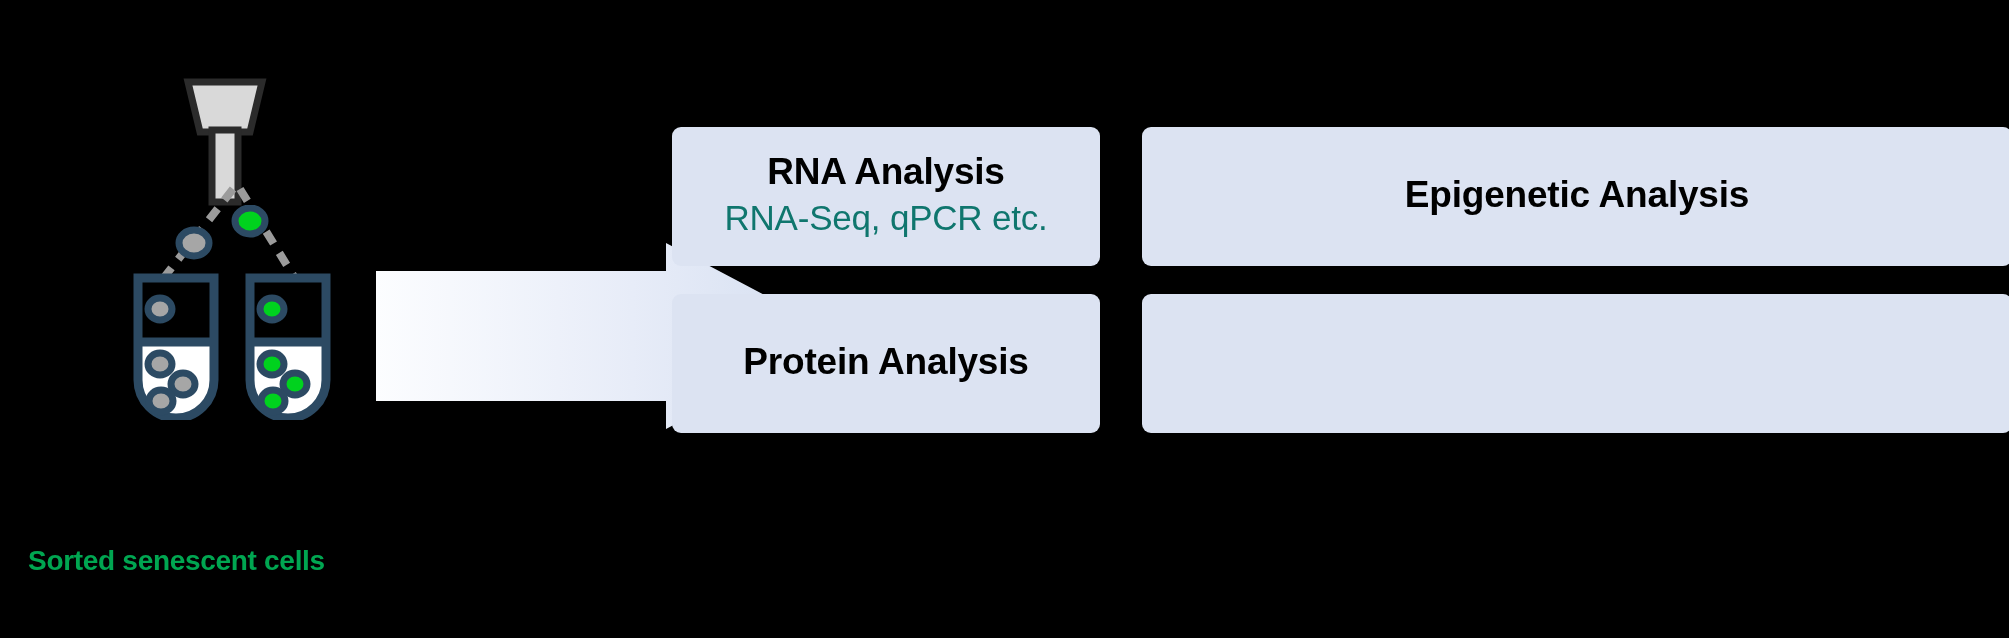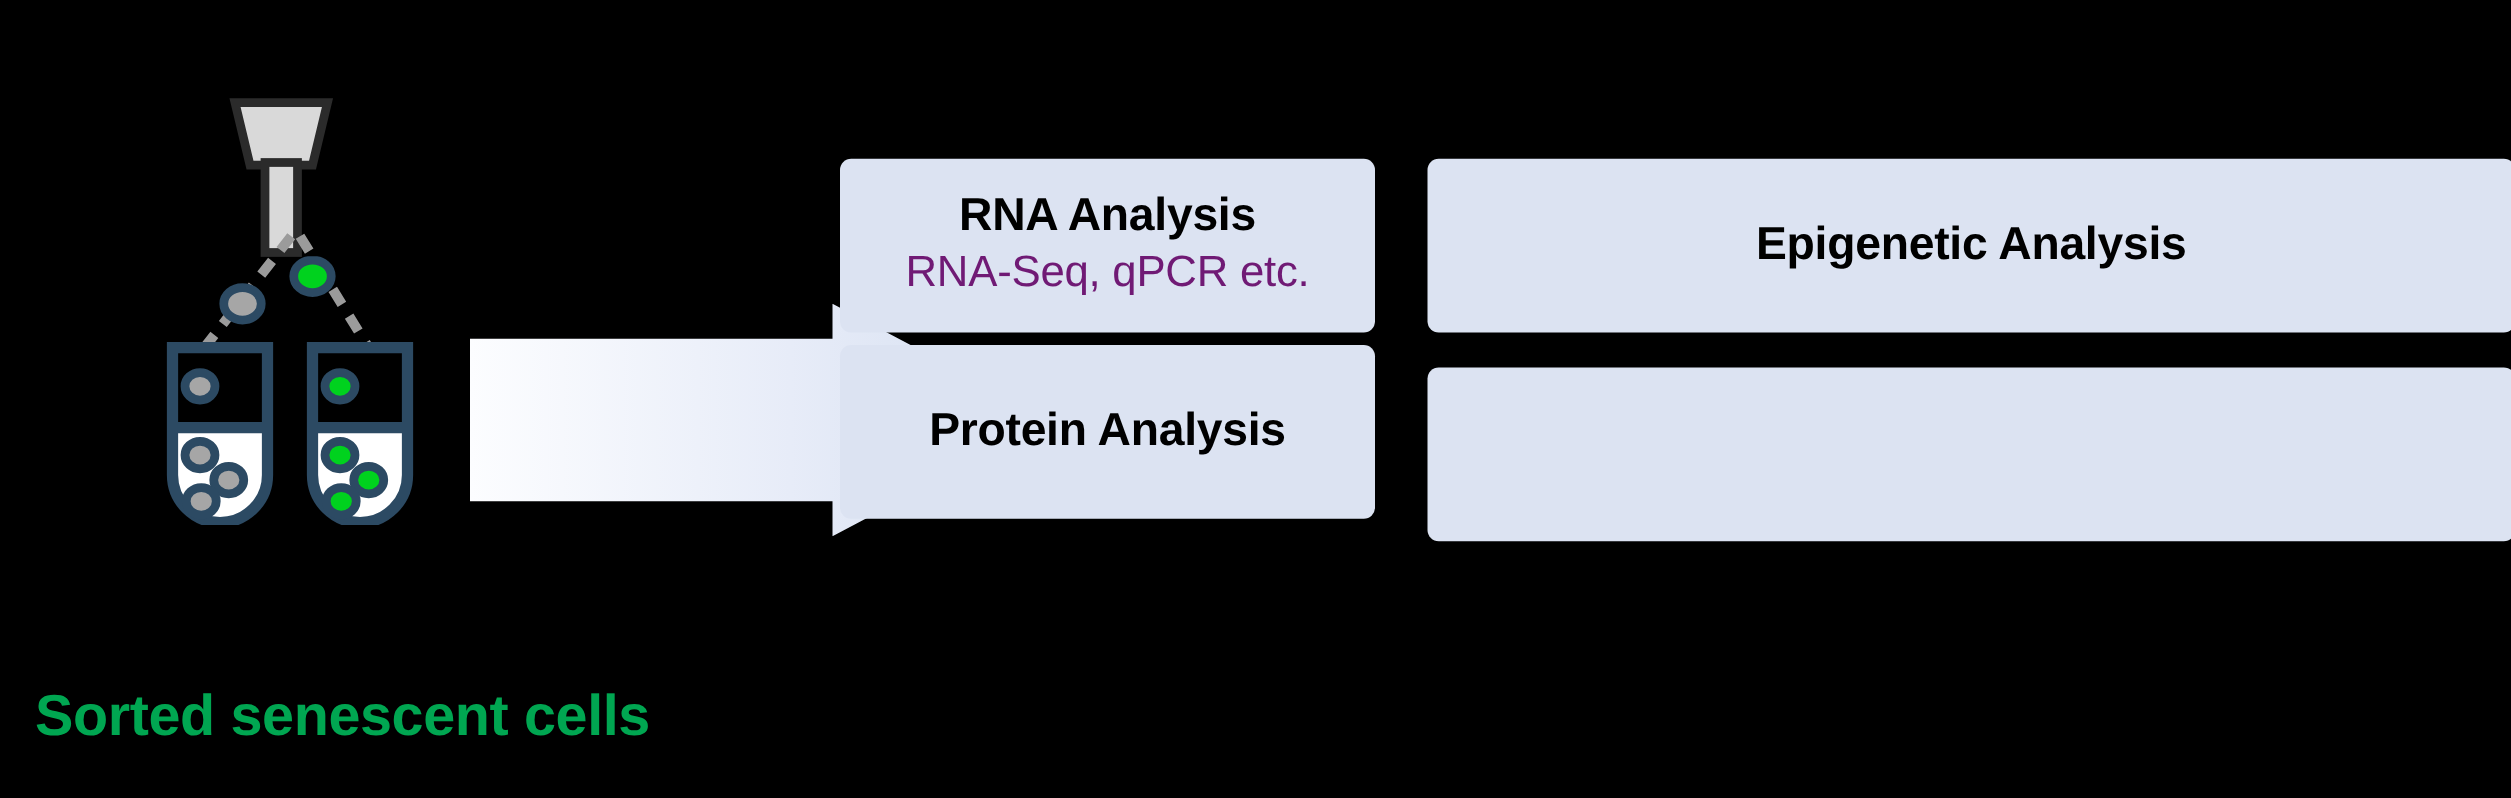--- a/index.html
+++ b/index.html
@@ -12,21 +12,21 @@
 
   
   .sorter{position:absolute;left:150px;top:70px;width:180px;height:140px;}
 
   
   .tube-wrap{position:absolute;}
 
   
   .caption{
     position:absolute;left:28px;top:545px;
-    font-size:46px;font-weight:bold;letter-spacing:-0.3px;
+    font-size:28px;font-weight:bold;letter-spacing:-0.3px;
     white-space:nowrap;
   }
 
   
   .arrow{position:absolute;left:376px;top:243px;width:466px;height:186px;}
 
   
   .boxes{position:absolute;left:672px;top:127px;width:1340px;height:306px;}
   .abox{
     position:absolute;
@@ -34,27 +34,27 @@
     display:flex;flex-direction:column;
     align-items:center;justify-content:center;
     box-sizing:border-box;
     padding:6px 10px 10px 10px;
   }
   .abox .ttl{
     font-size:37px;font-weight:bold;color:#000000;
     line-height:1.12;white-space:nowrap;letter-spacing:-0.2px;
   }
   .abox .sub{
-    font-size:35px;font-weight:normal;color:#701a75;
+    font-size:35px;font-weight:normal;color:#0f766e;
     line-height:1.18;white-space:nowrap;margin-top:4px;letter-spacing:-0.2px;
   }
   
   #box-0{left:0px;   top:0px;   width:428px;height:139px;}
   #box-1{left:470px; top:0px;   width:870px;height:139px;}
-  #box-2{left:0px;   top:149px; width:428px;height:139px;}
+  #box-2{left:0px;   top:167px; width:428px;height:139px;}
   #box-3{left:470px; top:167px; width:870px;height:139px;}
 </style>
 </head>
 <body>
 
 <div id="stage">
 
   <svg class="sorter" viewBox="0 0 180 140">
 
     <path d="M 38 12 L 112 12 L 100 62 L 50 62 Z" fill="#D9D9D9" stroke="#2B2B2B" stroke-width="7" stroke-linejoin="miter"></path>

